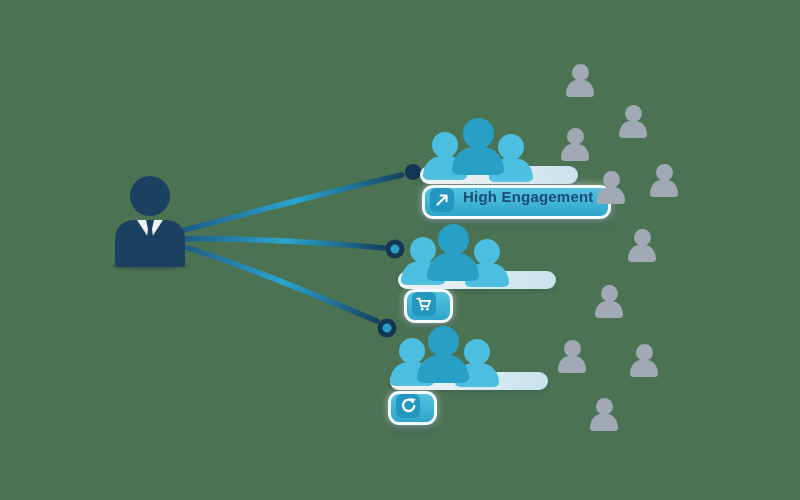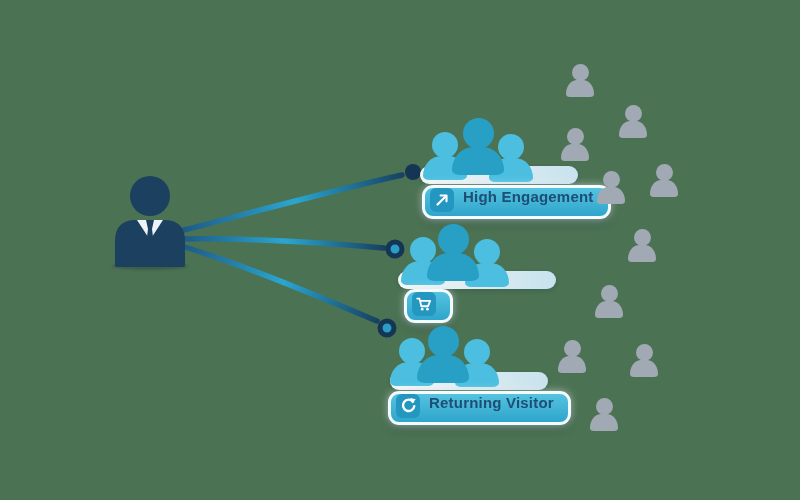--- a/index.html
+++ b/index.html
@@ -155,21 +155,20 @@
         <div class="head"></div>
         <div class="torso"></div>
       </div>
     <div class="pill" style="left:388px;top:391px;">
       <span class="icon-box">
         <svg width="18" height="18" viewBox="0 0 20 20" fill="none">
           <path d="M15.6 5.2 A6.3 6.3 0 1 0 17 10.2" stroke="#ffffff" stroke-width="2.6" stroke-linecap="round"></path>
           <polygon points="12.6,1.0 18.6,2.4 14.6,7.2" fill="#ffffff"></polygon>
         </svg>
       </span>
-      <span class="label">Returning Visitor</span>
     </div>
   </div>
 
   <div class="gperson" style="left:566px;top:64px;">
       <div class="head"></div>
       <div class="torso"></div>
     </div>
   <div class="gperson" style="left:619px;top:105px;">
       <div class="head"></div>
       <div class="torso"></div>

